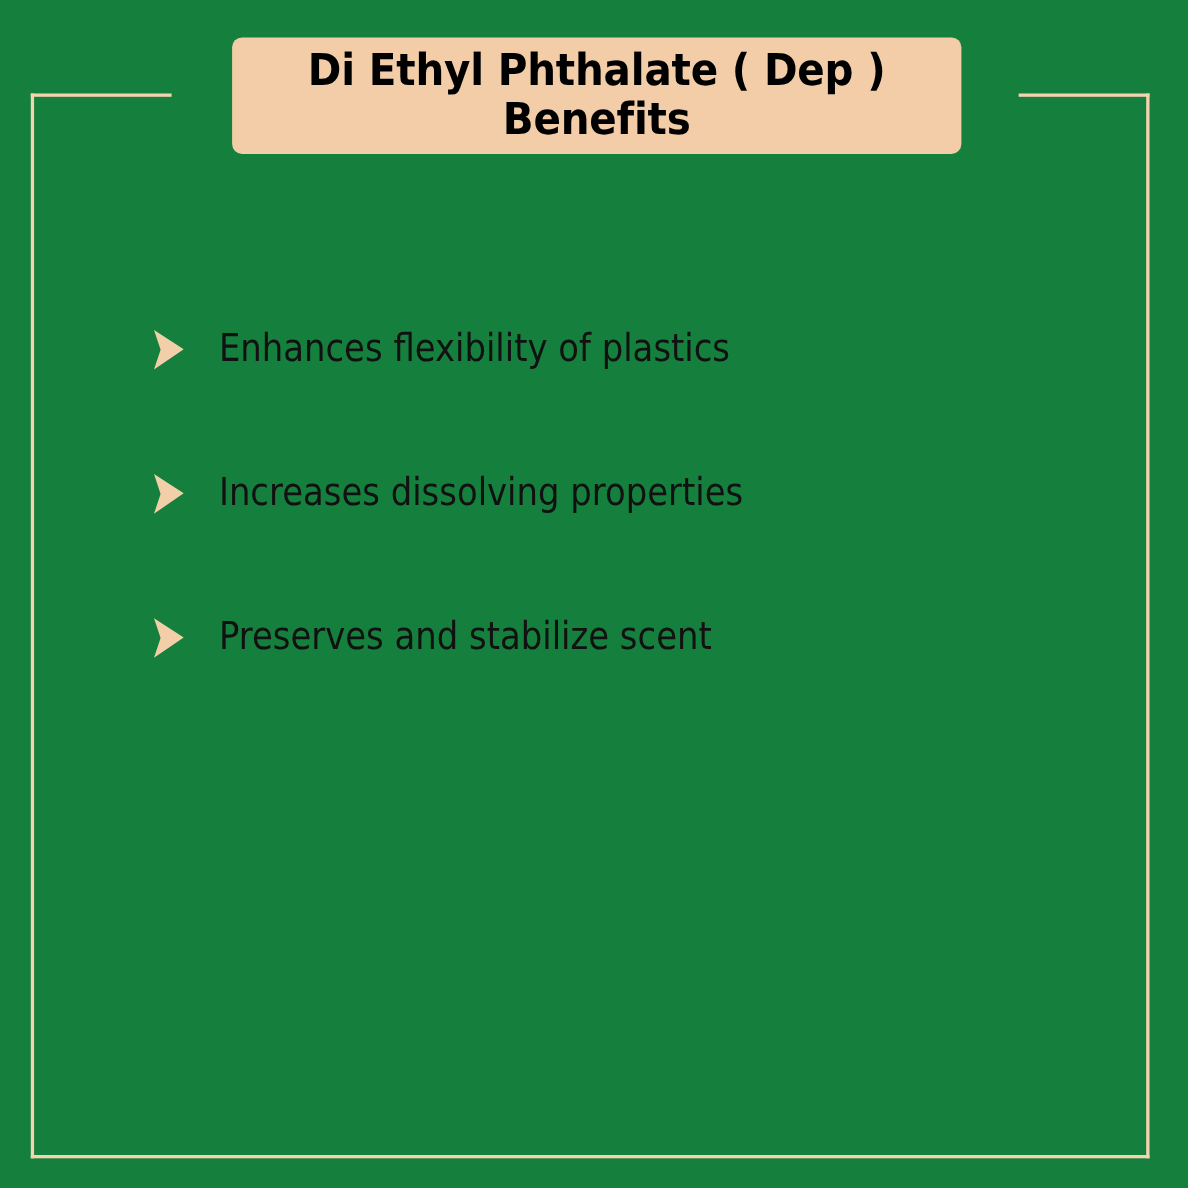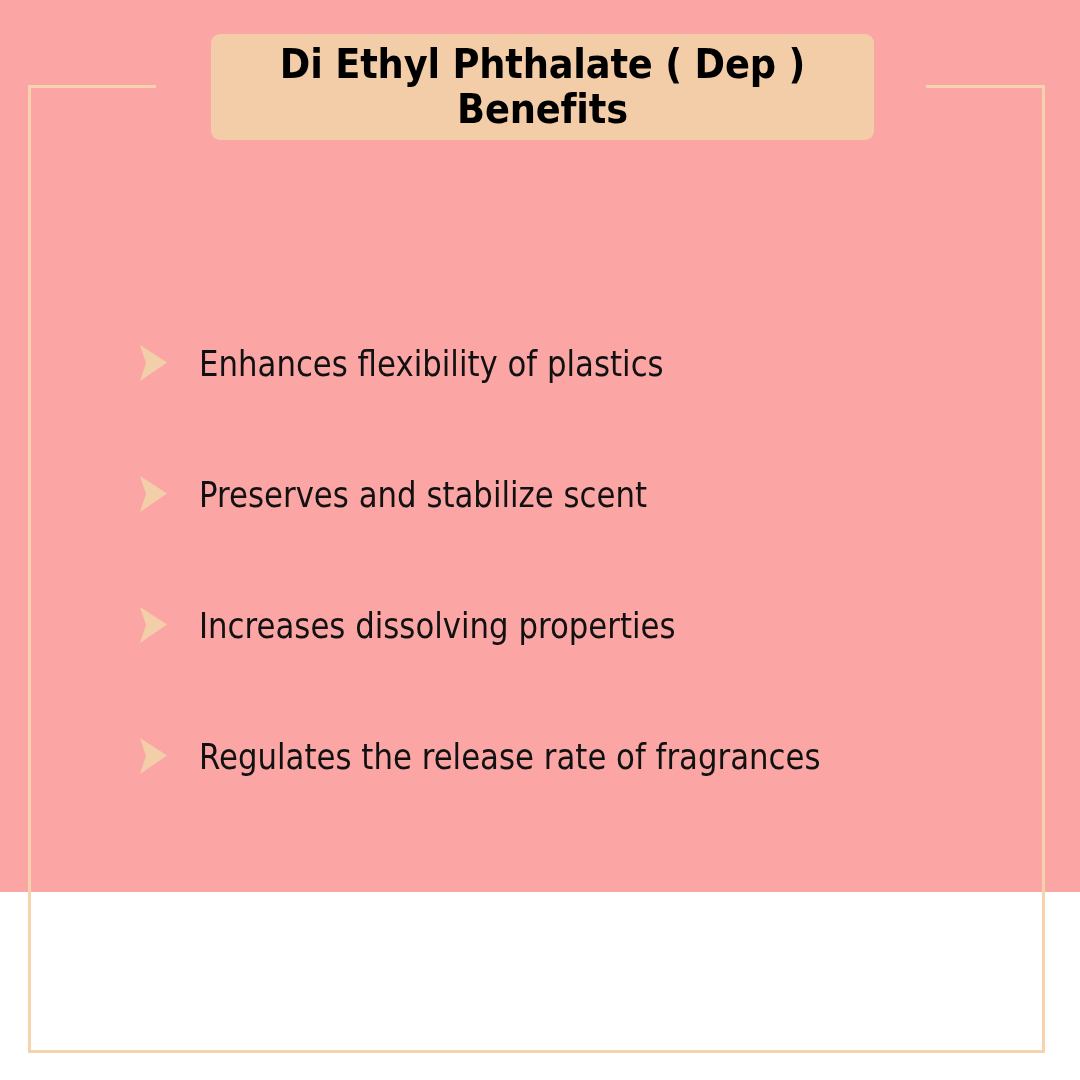--- a/index.html
+++ b/index.html
@@ -10,22 +10,22 @@
   body {
     width: 1080px;
     height: 1080px;
     overflow: hidden;
     font-family: "DejaVu Sans", sans-serif;
   }
 
   #infographic {
     position: relative;
     width: 1080px;
-    height: 892px;
-    background: #fca5a5;
+    height: 1080px;
+    background: #15803d;
   }
 
   
   .frame-line {
     position: absolute;
     background: #F5D3AE;
   }
   .frame-top-left {
     left: 28px;
     top: 85px;
@@ -87,21 +87,21 @@
 
   
   .benefits-list {
     position: absolute;
     left: 136px;
     top: 252px;
     width: 860px;
   }
   .benefit-row {
     display: flex;
-    align-items: flex-end;
+    align-items: center;
     height: 131px;
   }
   .bullet-arrow {
     flex: 0 0 auto;
     width: 34px;
     height: 40px;
     margin-right: 29px;
     display: block;
   }
   .bullet-arrow svg {
@@ -146,36 +146,28 @@
       </span>
       <span class="benefit-text">Enhances flexibility of plastics</span>
     </div>
 
     <div class="benefit-row">
       <span class="bullet-arrow">
         <svg viewBox="0 0 34 40" xmlns="http://www.w3.org/2000/svg" aria-hidden="true">
           <path d="M4 2 L31 19.5 L4 38 L10 20 Z" fill="#F3CFA9"></path>
         </svg>
       </span>
-      <span class="benefit-text">Preserves and stabilize scent</span>
+      <span class="benefit-text">Increases dissolving properties</span>
     </div>
 
     <div class="benefit-row">
       <span class="bullet-arrow">
         <svg viewBox="0 0 34 40" xmlns="http://www.w3.org/2000/svg" aria-hidden="true">
           <path d="M4 2 L31 19.5 L4 38 L10 20 Z" fill="#F3CFA9"></path>
         </svg>
       </span>
-      <span class="benefit-text">Increases dissolving properties</span>
+      <span class="benefit-text">Preserves and stabilize scent</span>
     </div>
 
 
-    <div class="benefit-row">
-      <span class="bullet-arrow">
-        <svg viewBox="0 0 34 40" xmlns="http://www.w3.org/2000/svg" aria-hidden="true">
-          <path d="M4 2 L31 19.5 L4 38 L10 20 Z" fill="#F3CFA9"></path>
-        </svg>
-      </span>
-      <span class="benefit-text">Regulates the release rate of fragrances</span>
-    </div>
 
   </div>
 </div>
 
 </body></html>

